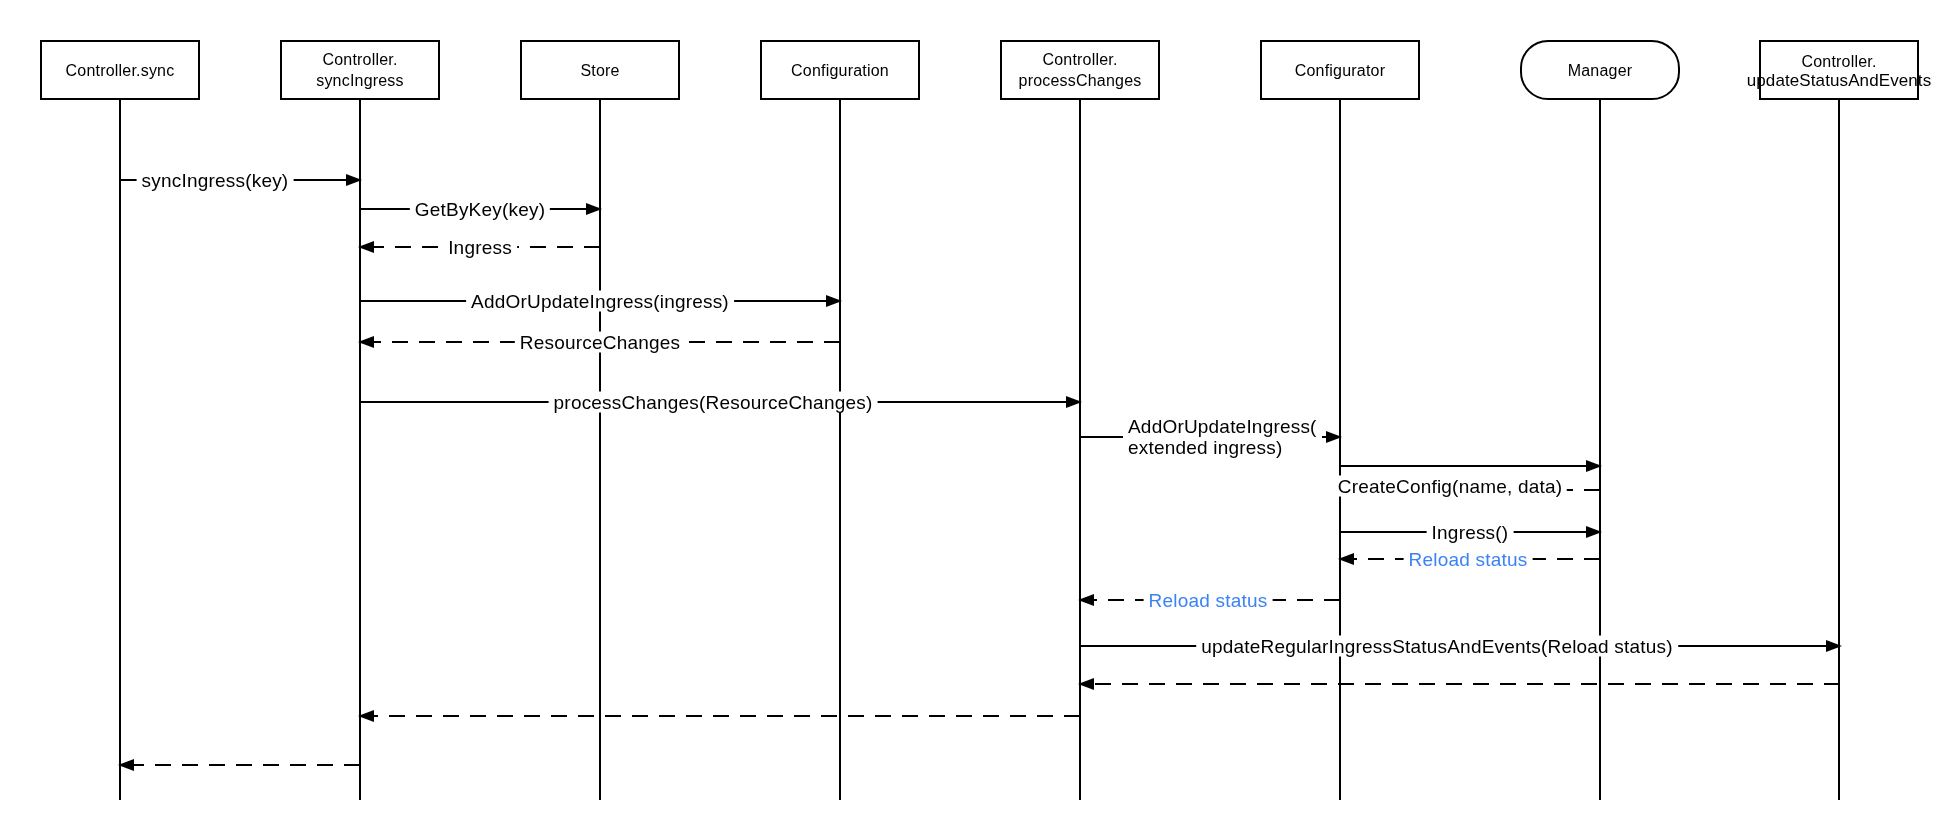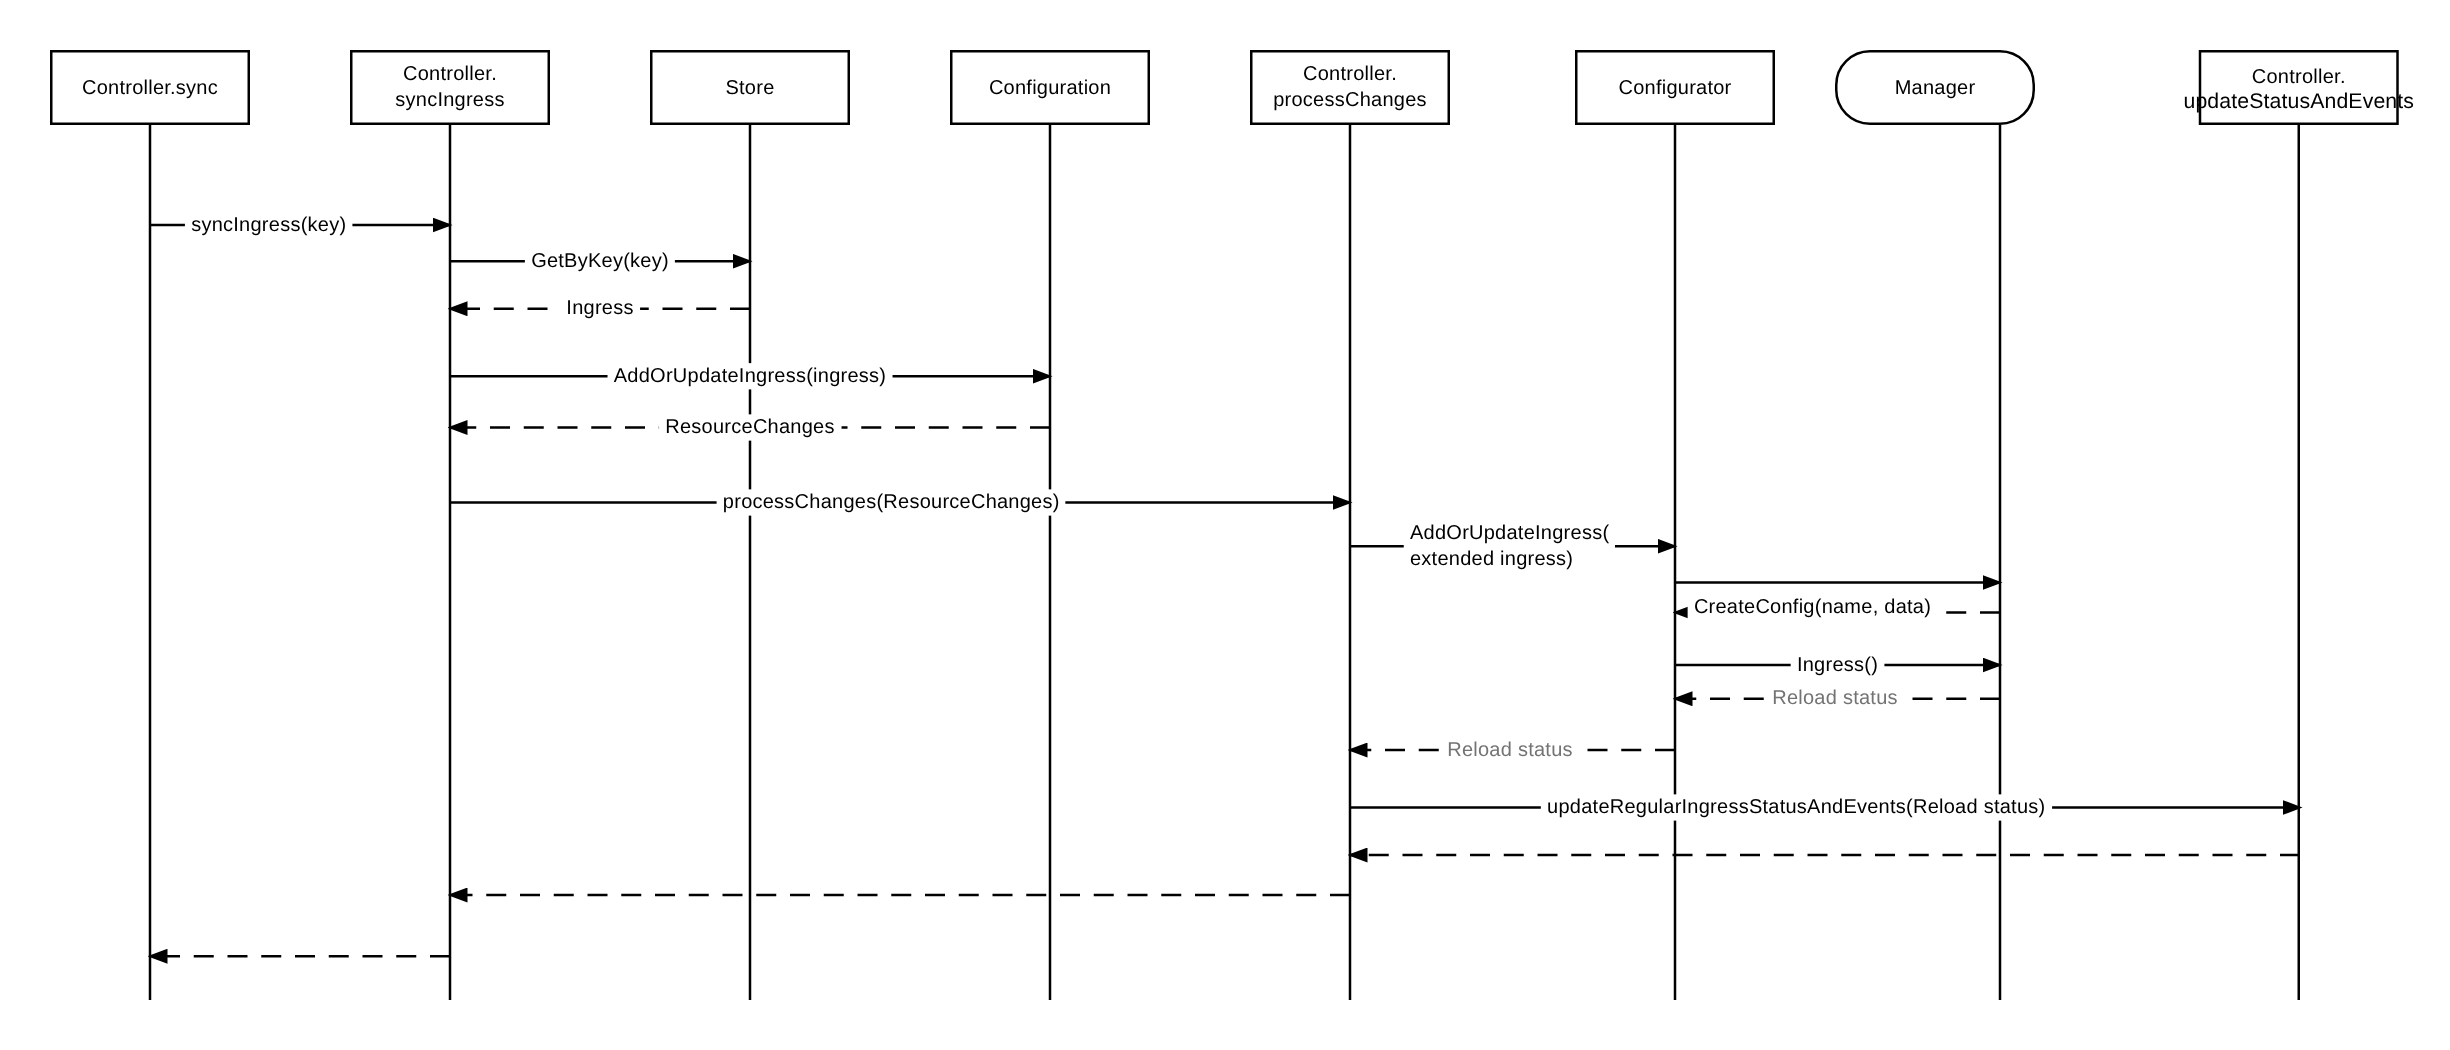--- a/index.html
+++ b/index.html
@@ -22,28 +22,28 @@
     text-align:center;
     font-size:16px;line-height:21px;color:#000;
     letter-spacing:0.2px;
     white-space:nowrap;
   }
   .actor-box .sub{font-size:17px;line-height:17px;letter-spacing:0.1px;}
   .msg-label{
     position:absolute;
     background:#fff;
     padding:0 5px;
-    font-size:16px;line-height:21px;
+    font-size:19px;line-height:21px;
     letter-spacing:0.2px;
     color:#000;
     white-space:nowrap;
   }
   .msg-label.center{transform:translate(-50%,-50%);}
   .msg-label.left{transform:translateY(-50%);text-align:left;}
-  .msg-label.muted{color:#737373;}
+  .msg-label.muted{color:#3b82f6;}
   .msg-line{stroke:#000;stroke-width:2;}
   .msg-line.dashed{stroke-dasharray:16 11;}
   .lifeline{stroke:#000;stroke-width:2;}
 </style>
 </head>
 <body>
 
 <div class="canvas">
   <svg id="diagram-svg" width="1960" height="840" viewBox="0 0 1960 840">
     <defs>
@@ -90,21 +90,21 @@
       <div class="actor-box" style="left: 760px; top: 40px;">
         <div>Configuration</div>
       </div>
       <div class="actor-box" style="left: 1000px; top: 40px;">
         <div>Controller.</div>
         <div>processChanges</div>
       </div>
       <div class="actor-box" style="left: 1260px; top: 40px;">
         <div>Configurator</div>
       </div>
-      <div class="actor-box" style="left: 1468px; top: 40px; border-radius: 28px;">
+      <div class="actor-box" style="left: 1520px; top: 40px; border-radius: 28px;">
         <div>Manager</div>
       </div>
       <div class="actor-box" style="left: 1759px; top: 40px;">
         <div>Controller.</div>
         <div class="sub">updateStatusAndEvents</div>
       </div>
     </div>
   <div id="labels-layer">
       <div class="msg-label center" style="left: 215px; top: 180px;">syncIngress(key)</div>
       <div class="msg-label center" style="left: 480px; top: 209px;">GetByKey(key)</div>

